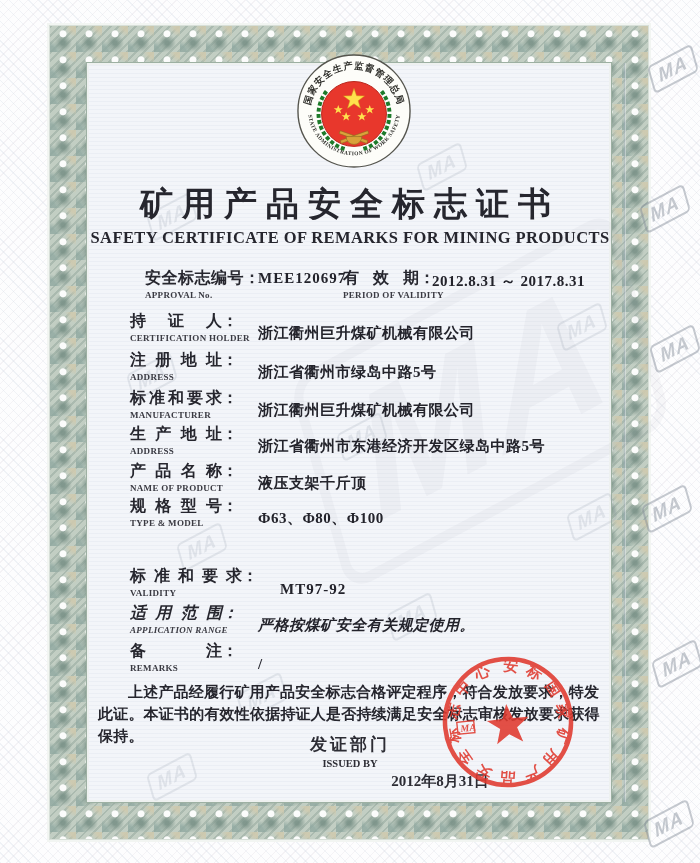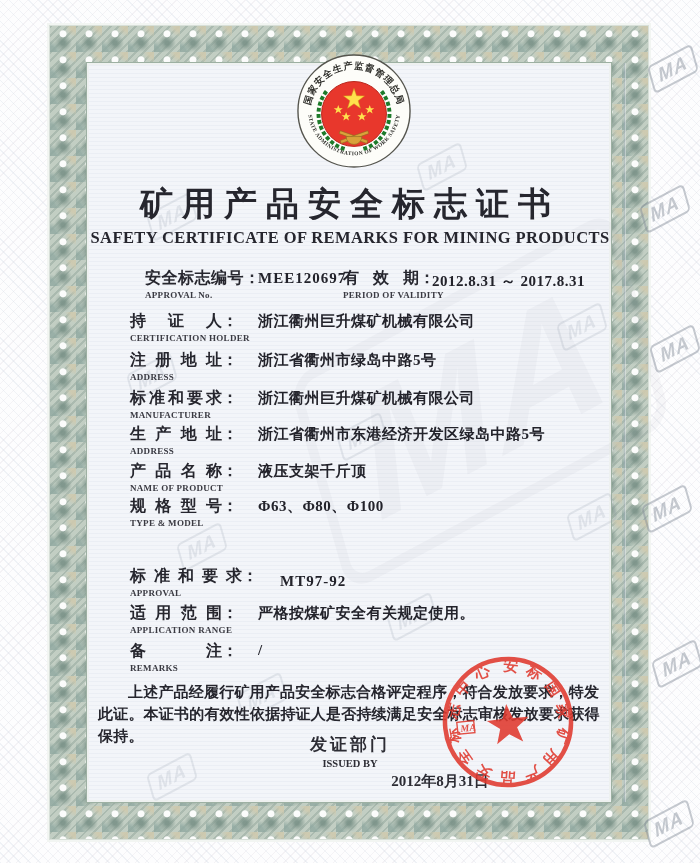--- a/index.html
+++ b/index.html
@@ -52,21 +52,21 @@
     font-size:16.5px; font-weight:bold; letter-spacing:.4px; color:#26262e;}
   
   .row{position:absolute; left:100px; width:500px;}
   .lz{display:inline-block; text-align:justify; text-align-last:justify;
       font-size:16px; font-weight:bold; letter-spacing:0; vertical-align:bottom; color:#26262e;}
   .w92{width:92px;} .w72{width:76px;}
   .colon{font-size:16px; font-weight:bold;}
   .len{font-size:9px; font-weight:bold; letter-spacing:.3px; color:#3a3a42; margin-top:1px;
        font-family:"Liberation Serif","DejaVu Serif",serif;}
   .fval{font-size:15px; font-weight:bold; color:#23232b; letter-spacing:.5px;}
-  .field{display:flex; align-items:flex-start;}
+  .field{display:flex; align-items:flex-end;}
   .field .labelbox{flex:0 0 128px;}
   .field .fval{padding-top:1px;}
   .decl{position:absolute; left:98px; width:505px; font-size:15px; font-weight:bold;
         line-height:1.45; text-indent:2em; color:#26262e; letter-spacing:.2px;}
   .issuer{position:absolute; left:100px; width:500px; text-align:center;}
   .issuer .iz{font-size:17px; font-weight:bold; letter-spacing:3px;}
   .issuer .ie{font-size:10.5px; font-weight:bold; margin-top:2px;}
   .date{position:absolute; left:300px; width:280px; text-align:center;
         font-size:15px; font-weight:bold;}
   
@@ -190,26 +190,26 @@
     <div class="labelbox" style="padding-left:30px;">
       <div><span class="lz w92">规格型号</span><span class="colon">：</span></div>
       <div class="len">TYPE &amp; MODEL</div>
     </div>
     <div class="fval">Φ63、Φ80、Φ100</div>
   </div>
 
   <div class="row field" style="top:566px;">
     <div class="labelbox" style="padding-left:30px; flex-basis:150px;">
       <div><span class="lz" style="width:112px;">标准和要求</span><span class="colon">：</span></div>
-      <div class="len">APPROVAL</div>
+      <div class="len">VALIDITY</div>
     </div>
     <div class="fval" style="letter-spacing:1px;margin-top:6px;">MT97-92</div>
   </div>
 
-  <div class="row field" style="top:603px;">
+  <div class="row field" style="top:603px;font-style:italic;">
     <div class="labelbox" style="padding-left:30px;">
       <div><span class="lz w92">适用范围</span><span class="colon">：</span></div>
       <div class="len">APPLICATION RANGE</div>
     </div>
     <div class="fval">严格按煤矿安全有关规定使用。</div>
   </div>
 
   <div class="row field" style="top:641px;">
     <div class="labelbox" style="padding-left:30px;">
       <div><span class="lz w92">备注</span><span class="colon">：</span></div>

